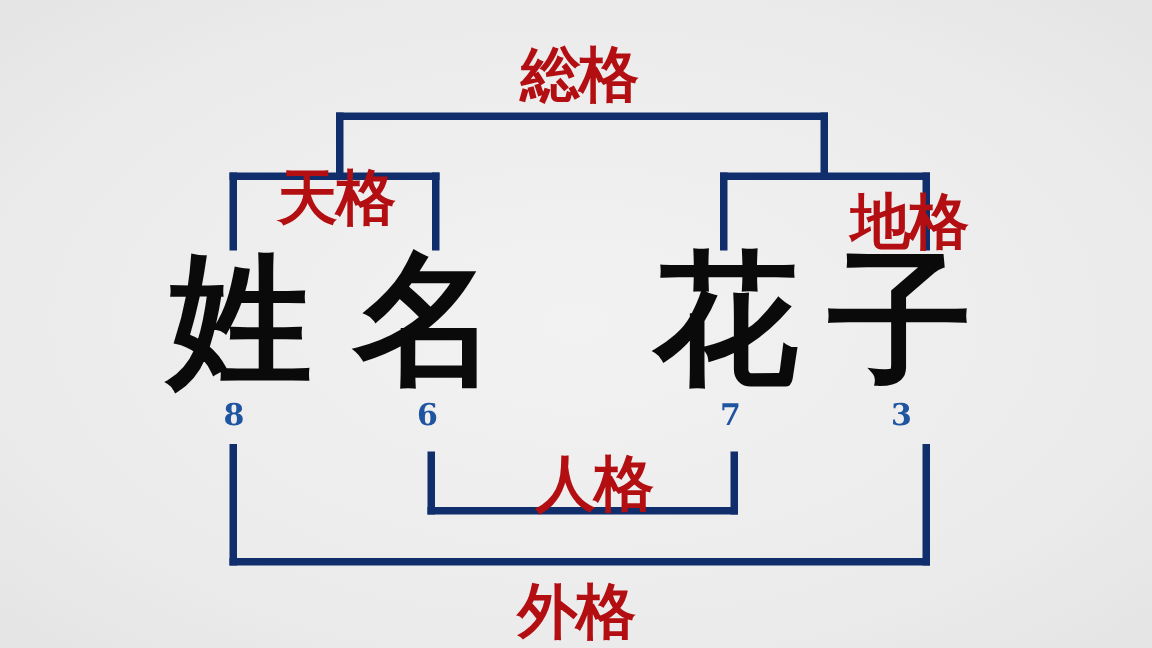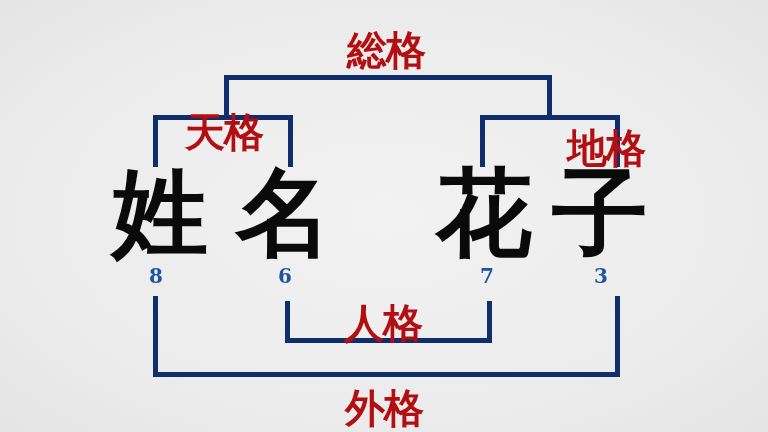--- a/index.html
+++ b/index.html
@@ -57,18 +57,18 @@
 <div class="char" style="left:600px; top:165px;">子</div>
 
 <div class="num" style="left:156px; top:266px;">8</div>
 <div class="num" style="left:285px; top:266px;">6</div>
 <div class="num" style="left:487px; top:266px;">7</div>
 <div class="num" style="left:601px; top:266px;">3</div>
 
 <div class="line" style="left:285px; top:301px; width:5px; height:42px;"></div>
 <div class="line" style="left:487px; top:301px; width:5px; height:42px;"></div>
 <div class="line" style="left:285px; top:338px; width:207px; height:5px;"></div>
-<div class="label" style="left:383px; top:303px;">人格</div>
+<div class="label" style="left:396px; top:303px;">人格</div>
 
 <div class="line" style="left:153px; top:296px; width:5px; height:81px;"></div>
 <div class="line" style="left:615px; top:296px; width:5px; height:81px;"></div>
 <div class="line" style="left:153px; top:372px; width:467px; height:5px;"></div>
 <div class="label" style="left:384px; top:388px;">外格</div>
 
 </body></html>

